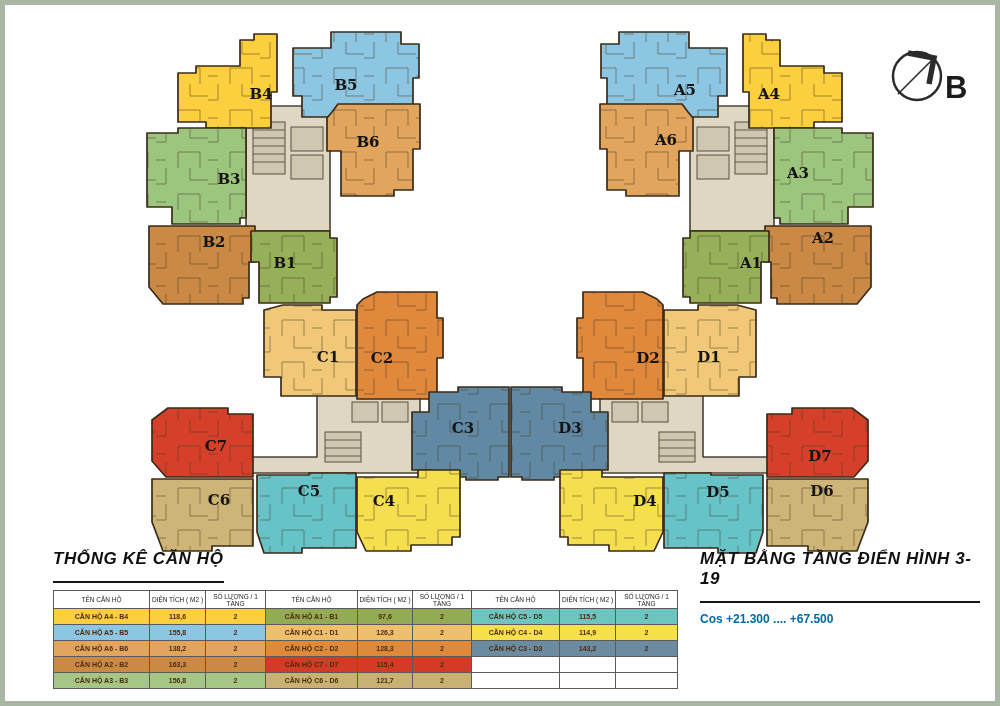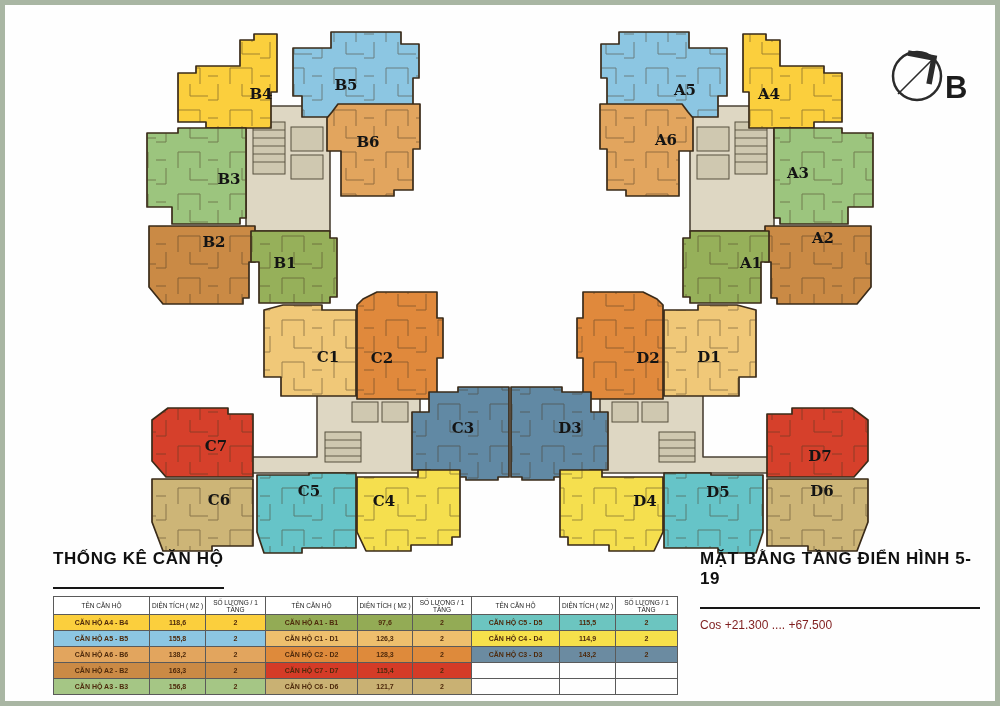--- a/index.html
+++ b/index.html
@@ -12,26 +12,26 @@
   .c{stroke:#4b4336;stroke-width:1.6;stroke-linejoin:round;}
   .shaft{fill:#cfc8b0;stroke:#57503f;stroke-width:1;}
   .stair{stroke:#57503f;stroke-width:.9;fill:none;}
   .compass-ring{fill:none;stroke:#2b2b2b;stroke-width:2.5;}
   .compass-line{stroke:#2b2b2b;stroke-width:1.6;}
   .compass-arrow{fill:none;stroke:#2b2b2b;stroke-width:5.5;stroke-linejoin:miter;}
   .compass-b{font-weight:bold;font-size:31px;fill:#1c1c1c;font-family:"Liberation Sans",sans-serif;}
 
   .stats{position:absolute;left:53px;top:549px;}
   .block-title{display:inline-block;font-weight:800;font-size:17px;letter-spacing:.6px;color:#101010;
-    border-bottom:2.5px solid #161616;padding-bottom:18px;margin:0 0 7px 0;}
+    border-bottom:2.5px solid #161616;padding-bottom:12px;margin:0 0 7px 0;font-style:italic;}
   table.stat{border-collapse:collapse;table-layout:fixed;}
   table.stat th{font-size:6.5px;font-weight:normal;color:#222;height:17px;border:1px solid #5a5a5a;background:#fff;padding:0;}
   table.stat td{font-size:7px;font-weight:bold;color:#4e2a0c;height:15px;text-align:center;border:1px solid #5a5a5a;padding:0;overflow:hidden;white-space:nowrap;}
   .legend{position:absolute;left:700px;top:549px;width:280px;}
-  .legend .line{font-size:12px;font-weight:normal;color:#7f1d1d;margin:2px 0;}
+  .legend .line{font-size:12px;font-weight:bold;color:#0369a1;margin:2px 0;}
 </style>
 </head>
 <body>
 
 <div class="frame"></div>
 
 <svg class="plan" width="1000" height="706" viewBox="0 0 1000 706">
   <defs>
     <pattern id="rooms" patternUnits="userSpaceOnUse" width="52" height="42">
       <path d="M10 0 V16 H0 M34 0 V12 H52 M22 26 H44 V42 M22 26 V42 M0 34 H10" fill="none" stroke="#463620" stroke-width="1"></path>
@@ -291,15 +291,15 @@
       <td style="background: rgb(201, 177, 115);">2</td>
       <td></td>
       <td></td>
       <td></td>
     </tr>
   </tbody>
     </table>
 </div>
 
 <div class="legend">
-  <div class="block-title">MẶT BẰNG TẦNG ĐIỂN HÌNH 5-19</div>
+  <div class="block-title">MẶT BẰNG TẦNG ĐIỂN HÌNH 3-19</div>
   <div class="line">Cos +21.300 .... +67.500</div>
 </div>
 
 </body></html>

